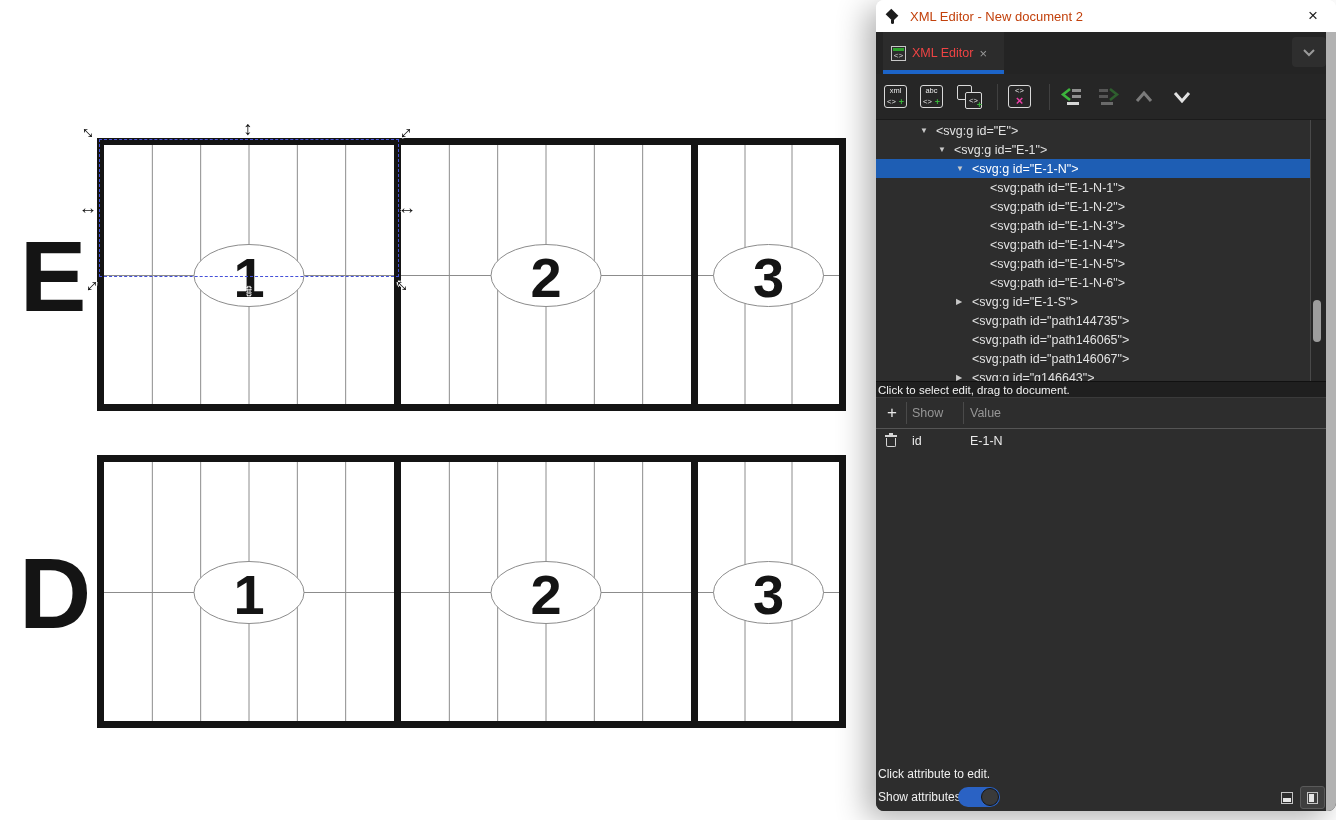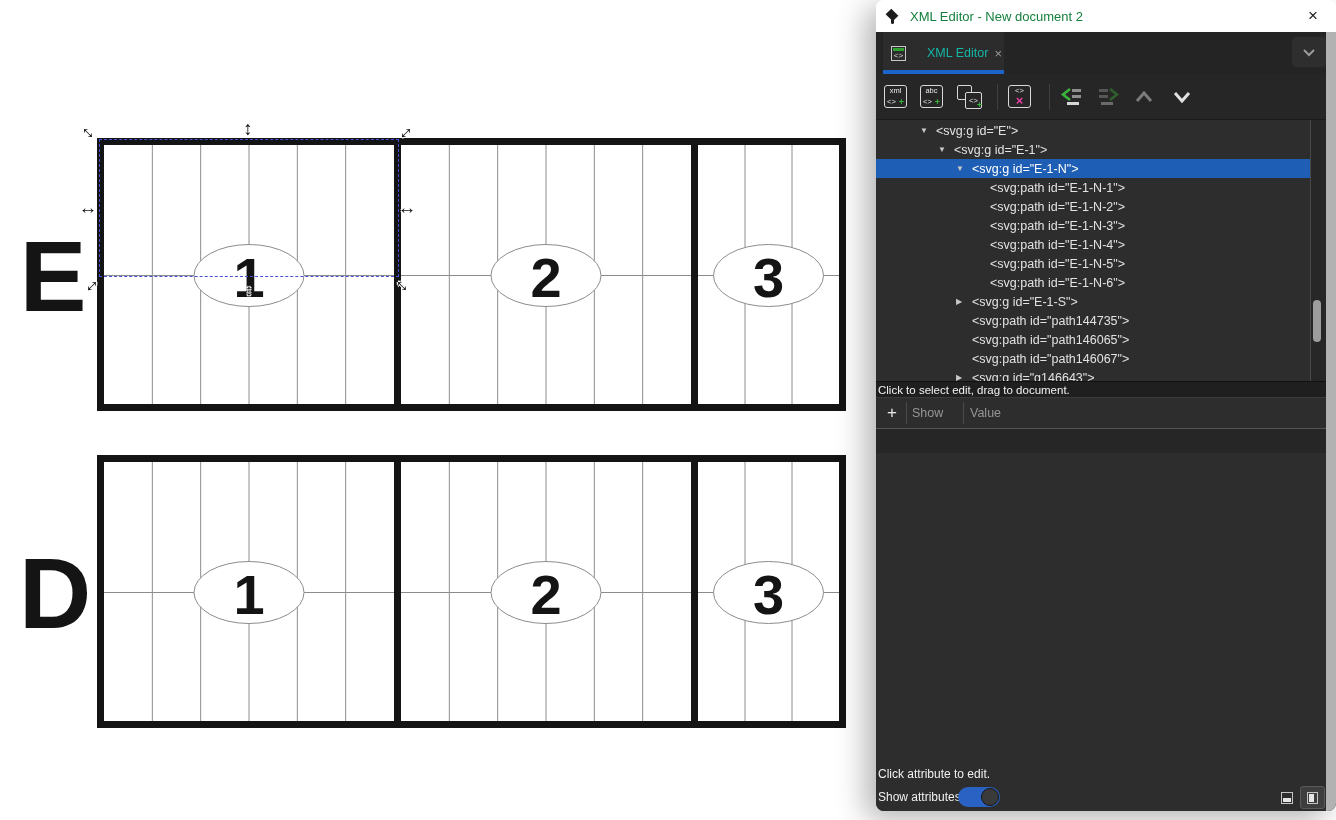--- a/index.html
+++ b/index.html
@@ -27,37 +27,37 @@
 
   
   #dialog{position:absolute;left:876px;top:0;width:460px;height:811px;
           box-shadow:-10px 8px 30px rgba(0,0,0,.30);border-radius:8px 8px 8px 8px;}
   #titlebar{position:absolute;left:0;top:0;width:460px;height:32px;background:#ffffff;
             border-radius:8px 8px 0 0;display:flex;align-items:center;}
   #logo{width:16px;height:16px;margin-left:8px;position:relative;}
   #logo::before{content:"";position:absolute;left:3px;top:2px;width:10px;height:10px;
                 background:#1c1c1c;transform:rotate(45deg) scaleY(.8);}
   #logo::after{content:"";position:absolute;left:7px;bottom:0;width:3px;height:4px;background:#1c1c1c;border-radius:0 0 2px 2px;}
-  #win-title{margin-left:10px;font-size:13px;color:#15803d;white-space:nowrap;}
+  #win-title{margin-left:10px;font-size:13px;color:#c2410c;white-space:nowrap;}
   #win-close{position:absolute;right:10px;top:3px;width:26px;height:26px;display:flex;
              align-items:center;justify-content:center;font-size:17px;color:#1a1a1a;cursor:default;}
 
   #client{position:absolute;left:0;top:32px;width:460px;height:779px;background:#262626;
           border-radius:0 0 8px 8px;overflow:hidden;}
   #gutter{position:absolute;right:0;top:0;width:10px;height:779px;background:#b2b2b2;}
 
   
   #tabbar{position:absolute;left:0;top:0;width:450px;height:42px;background:#242424;}
   #tab{position:absolute;left:7px;top:0;width:121px;height:42px;background:#2c2c2c;
        display:flex;align-items:center;padding-left:8px;box-sizing:border-box;}
   #tab-underline{position:absolute;left:0;right:0;bottom:0;height:4px;background:#1c64c8;}
   .tabicon{width:15px;height:15px;border:1px solid #c8c8c8;box-sizing:border-box;position:relative;
            display:flex;align-items:flex-end;justify-content:center;font-size:8px;line-height:9px;color:#ddd;}
   .tabicon::before{content:"";position:absolute;left:1px;right:1px;top:1px;height:3px;background:#2fa32f;}
-  #tab-label{margin-left:21px;font-size:12.5px;color:#14b8a6;white-space:nowrap;}
+  #tab-label{margin-left:6px;font-size:12.5px;color:#ef4444;white-space:nowrap;}
   #tab-close{margin-left:6px;color:#9a9a9a;font-size:13px;}
   #tab-menu-btn{position:absolute;left:416px;top:5px;width:34px;height:30px;background:#2e2e2e;
                 border-radius:4px;display:flex;align-items:center;justify-content:center;}
 
   
   #toolbar{position:absolute;left:0;top:42px;width:450px;height:45px;background:#262626;
            display:flex;align-items:center;}
   .tbtn{width:30px;height:34px;background:transparent;border:none;padding:0;display:flex;
         align-items:center;justify-content:flex-start;}
   .tsep{width:1px;height:26px;background:#404040;margin-left:11px;}
@@ -303,20 +303,29 @@
 
     <div id="statusbar"><span class="b">Click</span><span> to select edit, </span><span class="b">drag</span><span> to document.</span></div>
 
     <div id="attrheader">
       <button id="attr-add">+</button>
       <span class="hvline" style="left:30px"></span>
       <span id="attr-name-h">Show</span>
       <span class="hvline" style="left:87px"></span>
       <span id="attr-value-h">Value</span>
     </div>
+    <div id="attrrow">
+      <span class="trash">
+        <span class="handle2"></span>
+        <span class="lid"></span>
+        <span class="body"></span>
+      </span>
+      <span id="attr-name">id</span>
+      <span id="attr-value">E-1-N</span>
+    </div>
     <div id="attrfill"></div>
 
     <div id="hint1"><span class="b">Click</span><span> attribute to edit.</span></div>
     <span id="show-label">Show attributes</span>
     <div id="toggle" class="on">
       <span class="knob"></span>
     </div>
     <button id="layout-h">
       <span class="li1"></span>
     </button>

